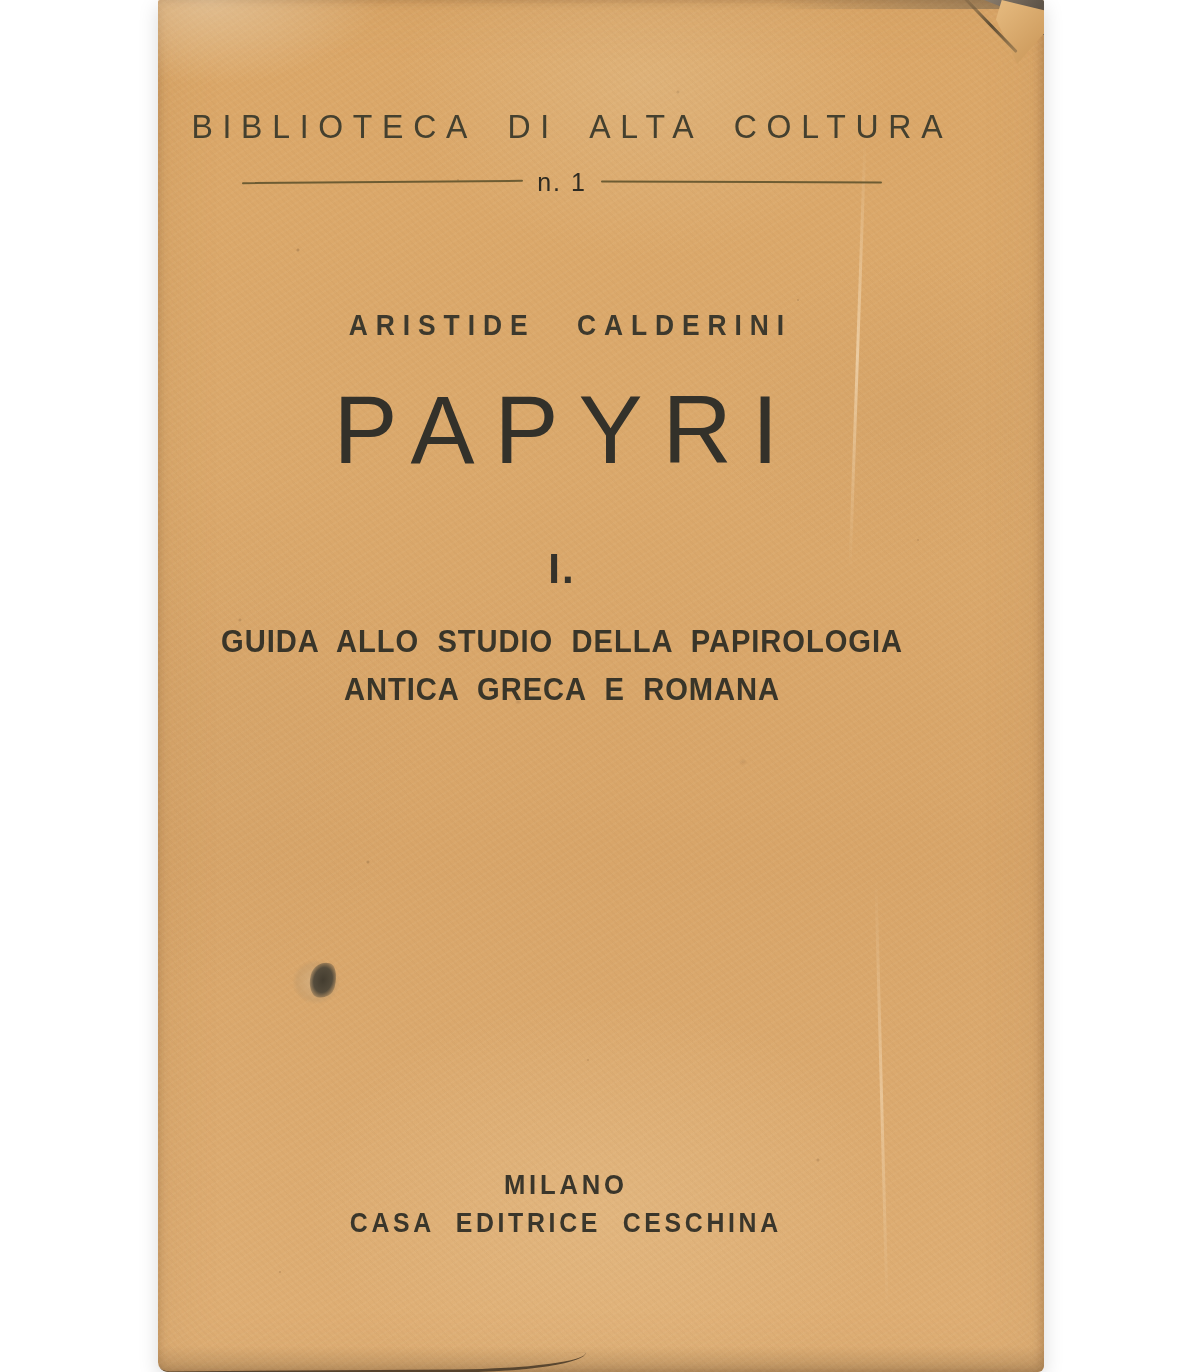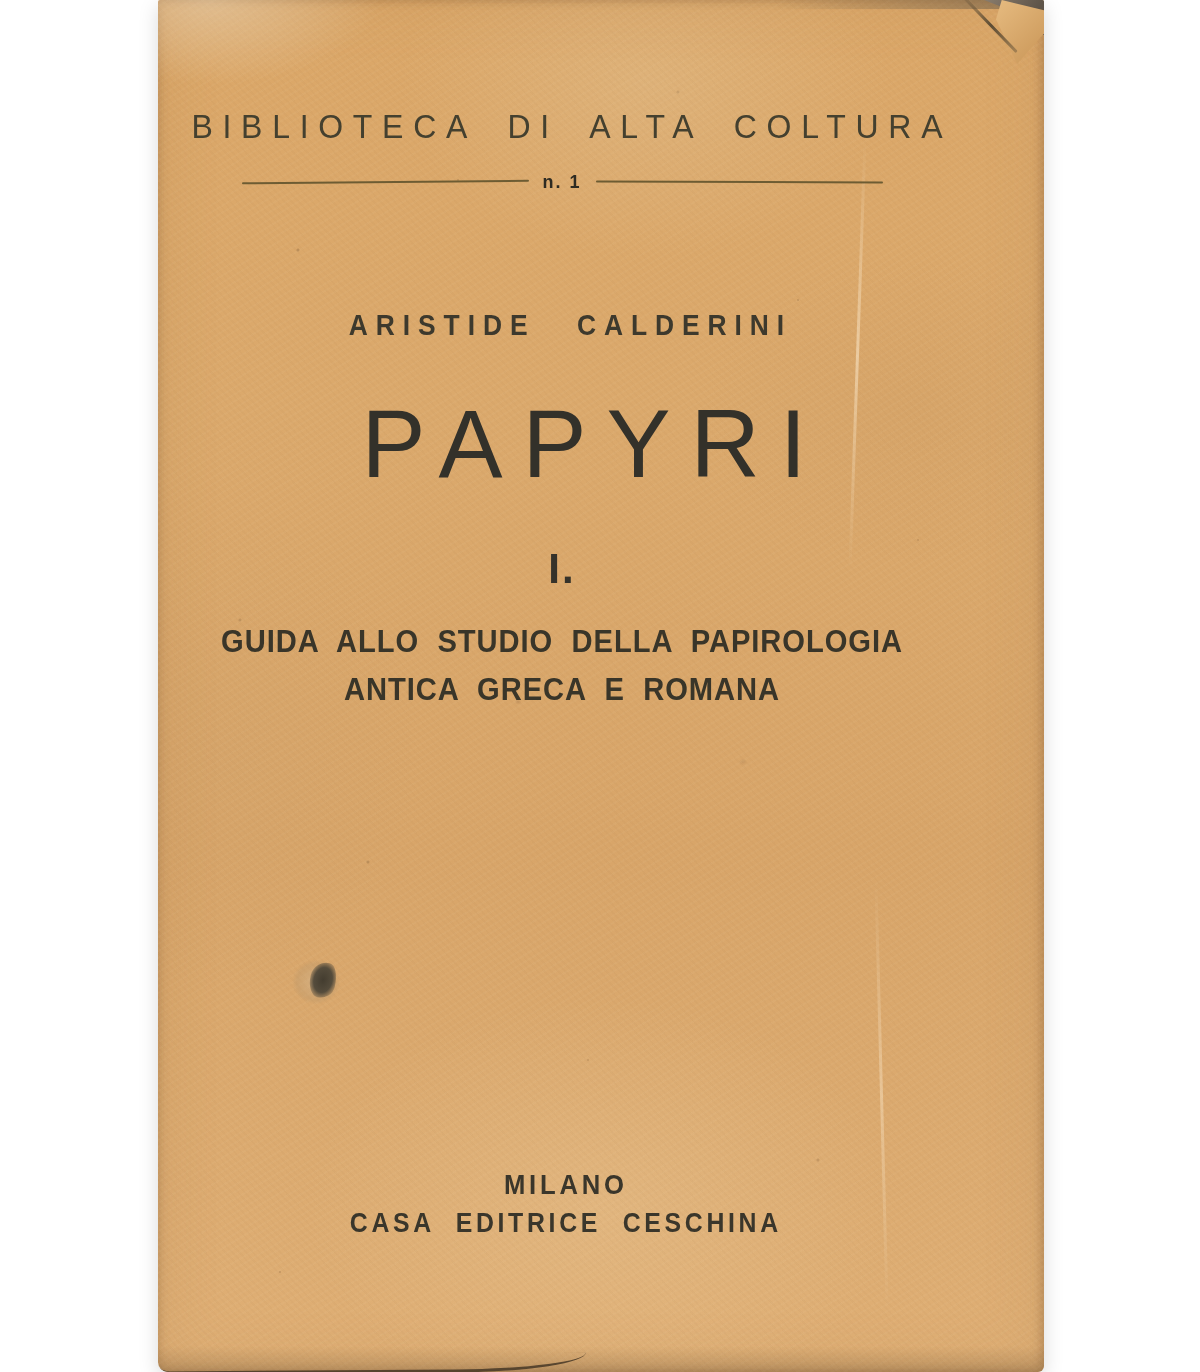--- a/index.html
+++ b/index.html
@@ -130,33 +130,32 @@
     color: #44402f; transform: scaleX(0.97);
   }
   .series-rule-row {
     position: absolute; top: 168px; left: 84px; width: 640px; height: 28px;
     display: flex; align-items: center;
   }
   .rule-seg { flex: 1; height: 2px; background: #6d5c33; border-radius: 2px; }
   .rule-seg.left { transform: rotate(-0.5deg); }
   .rule-seg.right { transform: rotate(0.2deg); }
   .series-number {
-    padding: 0 14px; font-size: 18px; font-weight: bold; color: #2e2b22;
+    padding: 0 14px; font-size: 25px; font-weight: normal; color: #2e2b22;
     letter-spacing: 2px;
   }
   .author {
     top: 310px; font-size: 30px; font-weight: bold;
     letter-spacing: 9px; word-spacing: 30px; padding-left: 9px;
     color: #3d392d; transform: scaleX(0.88);
   }
   .title {
-    top: 396px; font-size: 96px; font-weight: normal;
+    top: 382px; font-size: 96px; font-weight: normal;
     letter-spacing: 20px; padding-left: 4px;
     color: #33312a;
-    margin-left: 28px;
   }
   .volume {
     top: 548px; font-size: 42px; font-weight: bold; color: #35322a;
     letter-spacing: 2px;
   }
   .subtitle-1 {
     top: 626px; font-size: 31px; font-weight: bold;
     letter-spacing: 1px; word-spacing: 10px;
     color: #393529; transform: scaleX(0.94);
   }

